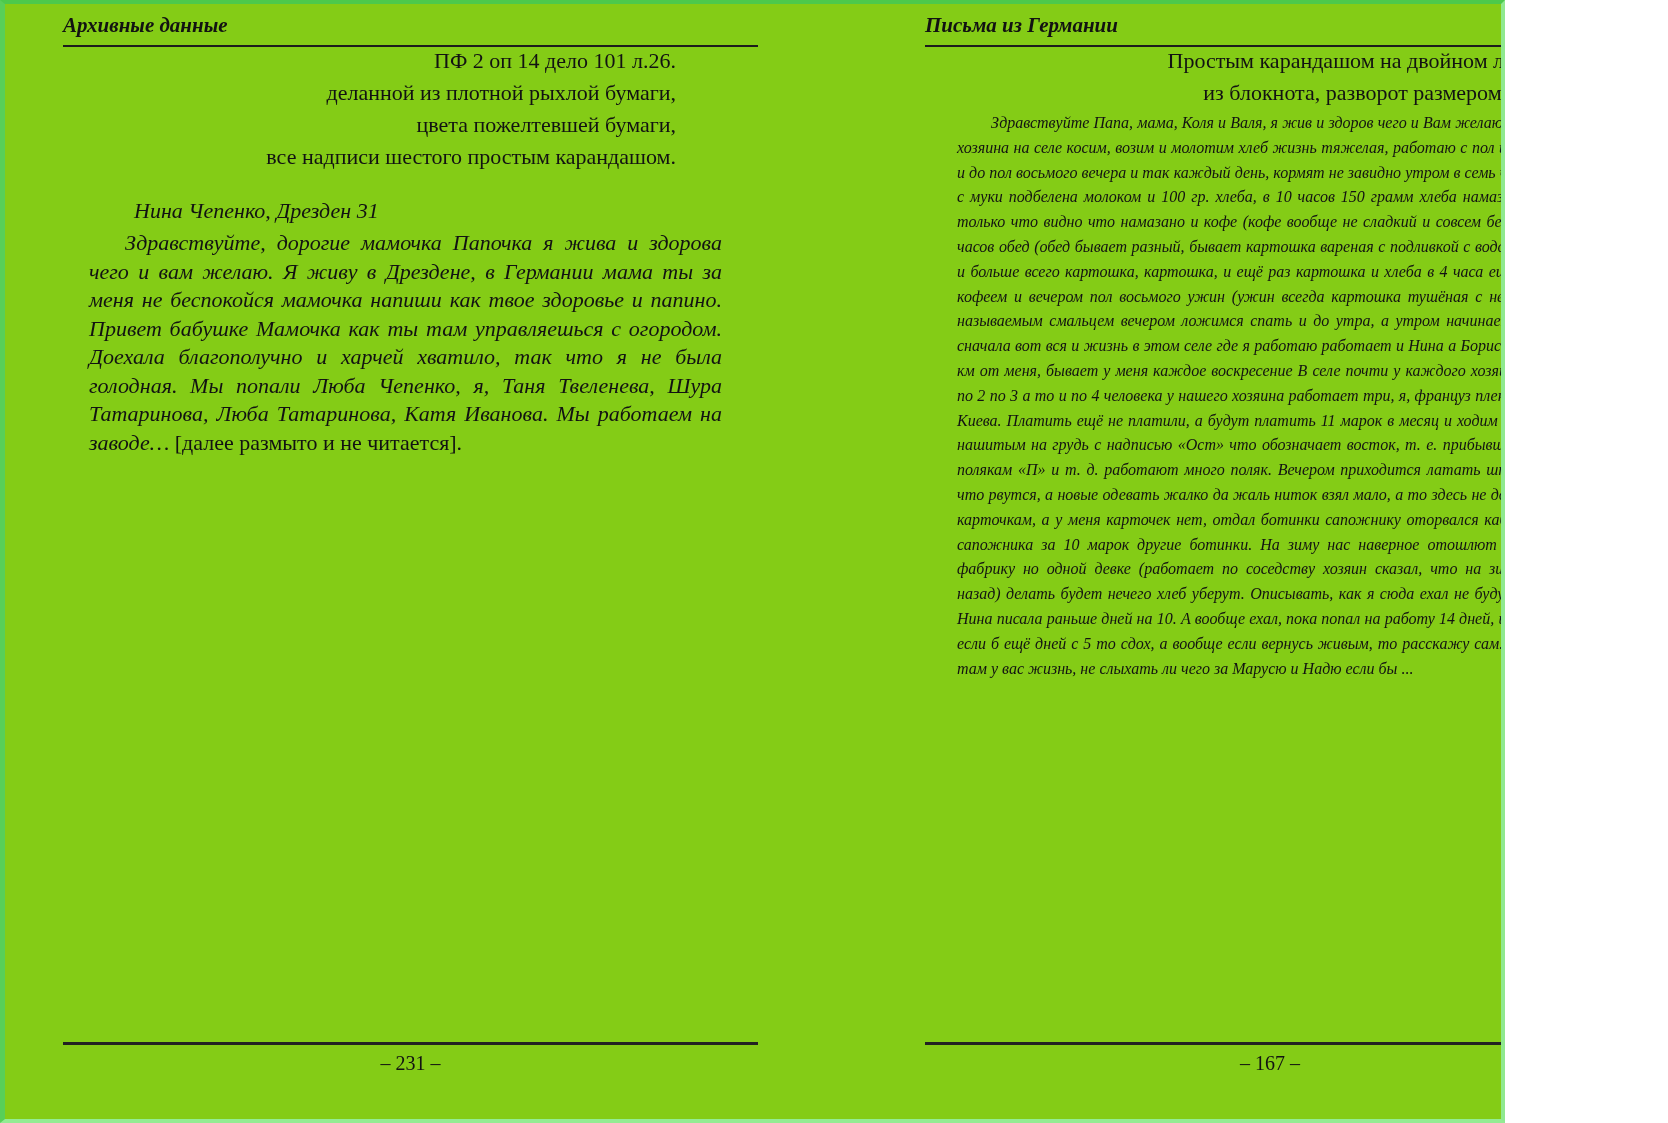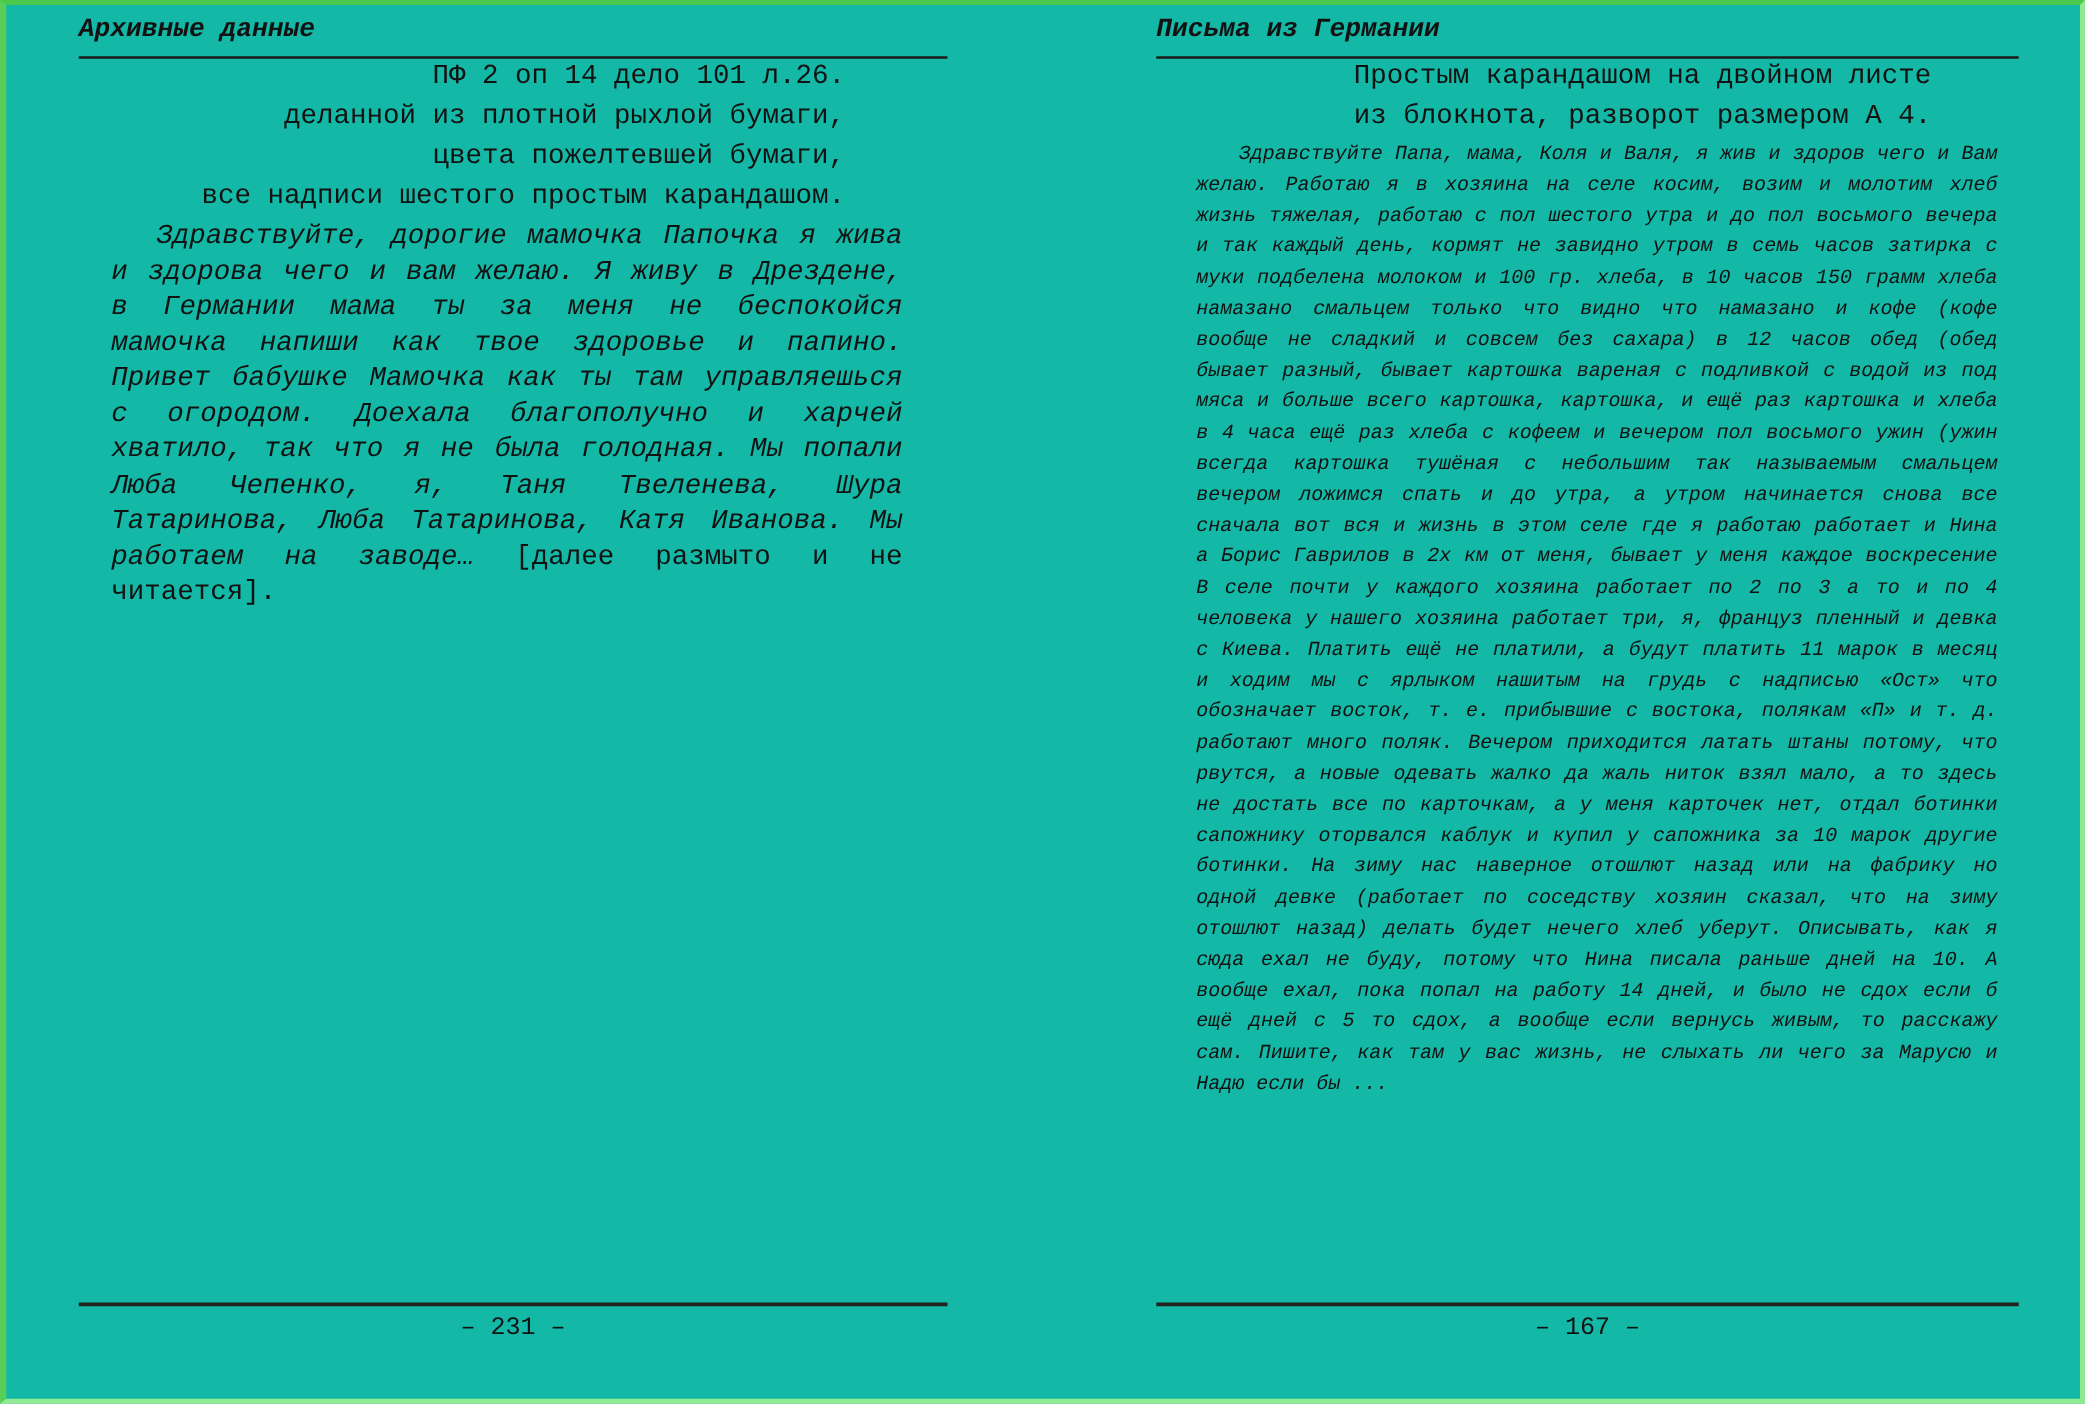--- a/index.html
+++ b/index.html
@@ -2,30 +2,30 @@
 <html><head>
 <meta charset="utf-8">
 <style>
   html, body {
     margin: 0;
     padding: 0;
     background: #ffffff;
   }
   .frame {
     position: relative;
-    width: 1668px;
+    width: 1505px;
     height: 1123px;
     box-sizing: border-box;
-    background: #14b8a6;
+    background: #84cc16;
     border-top: 4px solid #4cc94c;
     border-left: 5px solid #58cf58;
     border-right: 4px solid #8fe98f;
     border-bottom: 4px solid #93ec93;
     overflow: hidden;
-    font-family: Liberation Mono, monospace;
+    font-family: Liberation Serif, serif;
     color: #121212;
   }
   .page {
     position: absolute;
     top: 8px;
     height: 1062px;
   }
   .page-left  { left: 58px;  width: 695px; }
   .page-right { left: 920px; width: 690px; }
 
@@ -101,20 +101,21 @@
       <span>Архивные данные</span>
     </header>
 
     <div class="headnote">
       <div class="ref-line">ПФ 2 оп 14 дело 101 л.26.</div>
       <div class="ref-line">деланной из плотной рыхлой бумаги,</div>
       <div class="ref-line">цвета пожелтевшей бумаги,</div>
       <div class="ref-line">все надписи шестого простым карандашом.</div>
     </div>
 
+    <div class="signature">Нина Чепенко, Дрезден 31</div>
 
     <p class="letter"><span>Здравствуйте, дорогие мамочка Папочка я жива и здорова чего и вам желаю. Я живу в Дрездене, в Германии мама ты за меня не беспокойся мамочка напиши как твое здоровье и папино. Привет бабушке Мамочка как ты там управляешься с огородом. Доехала благополучно и харчей хватило, так что я не была голодная. Мы попали Люба Чепенко, я, Таня Твеленева, Шура Татаринова, Люба Татаринова, Катя Иванова. Мы работаем на заводе… </span><span class="upright">[далее размыто и не читается].</span></p>
 
     <footer class="page-footer">
       <div class="foot-rule"></div>
       <div class="page-number">– 231 –</div>
     </footer>
   </section>
 
   <section class="page page-right">

